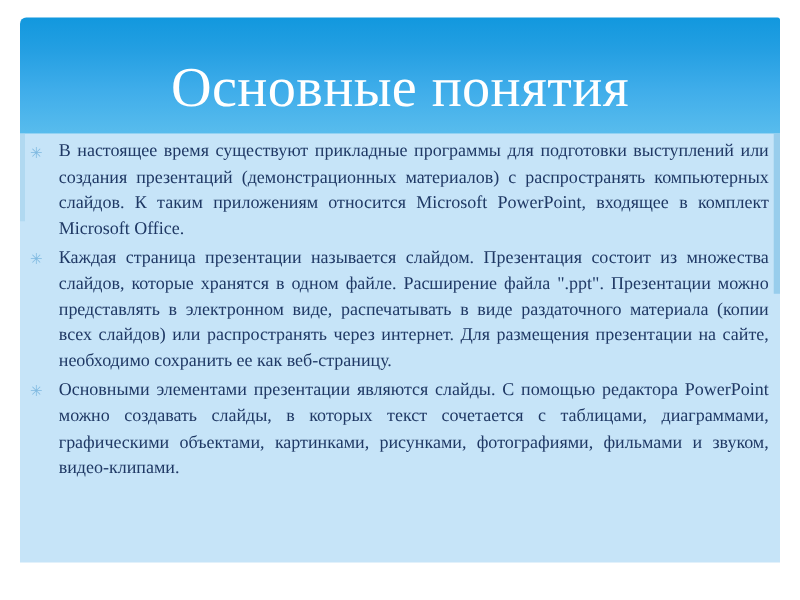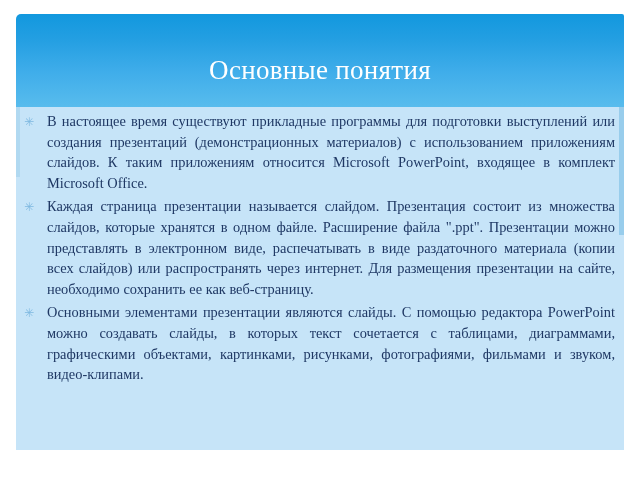--- a/index.html
+++ b/index.html
@@ -34,21 +34,21 @@
     box-sizing: border-box;
   }
 
   #title-text {
     position: absolute;
     left: 0;
     right: 0;
     top: 36px;
     text-align: center;
     color: #ffffff;
-    font-size: 27px;
+    font-size: 45px;
     line-height: 40px;
     font-weight: normal;
     letter-spacing: 0.3px;
     white-space: nowrap;
   }
 
   
   #body-panel {
     position: absolute;
     left: 16px;
@@ -120,21 +120,21 @@
   </div>
 
   <div id="body-panel">
     <div id="edge-left"></div>
     <div id="edge-right"></div>
 
     <div id="body-content">
 
       <div class="bullet-item">
         <span class="bullet-glyph">✳</span>
-        <span class="bullet-text">В настоящее время существуют прикладные программы для подготовки выступлений или создания презентаций (демонстрационных материалов) с использованием приложениям слайдов. К таким приложениям относится Microsoft PowerPoint, входящее в комплект Microsoft Office.</span>
+        <span class="bullet-text">В настоящее время существуют прикладные программы для подготовки выступлений или создания презентаций (демонстрационных материалов) с распространять компьютерных слайдов. К таким приложениям относится Microsoft PowerPoint, входящее в комплект Microsoft Office.</span>
       </div>
 
       <div class="bullet-item">
         <span class="bullet-glyph">✳</span>
         <span class="bullet-text">Каждая    страница презентации называется слайдом. Презентация состоит из множества слайдов, которые хранятся в одном файле. Расширение файла ".ppt". Презентации можно представлять в электронном виде, распечатывать в виде раздаточного материала (копии всех слайдов) или распространять через интернет. Для размещения презентации на сайте, необходимо сохранить ее как веб-страницу.</span>
       </div>
 
       <div class="bullet-item">
         <span class="bullet-glyph">✳</span>
         <span class="bullet-text">Основными элементами презентации являются слайды. С помощью редактора PowerPoint можно создавать слайды, в которых текст сочетается с таблицами, диаграммами, графическими объектами, картинками, рисунками, фотографиями, фильмами и звуком, видео-клипами.</span>

